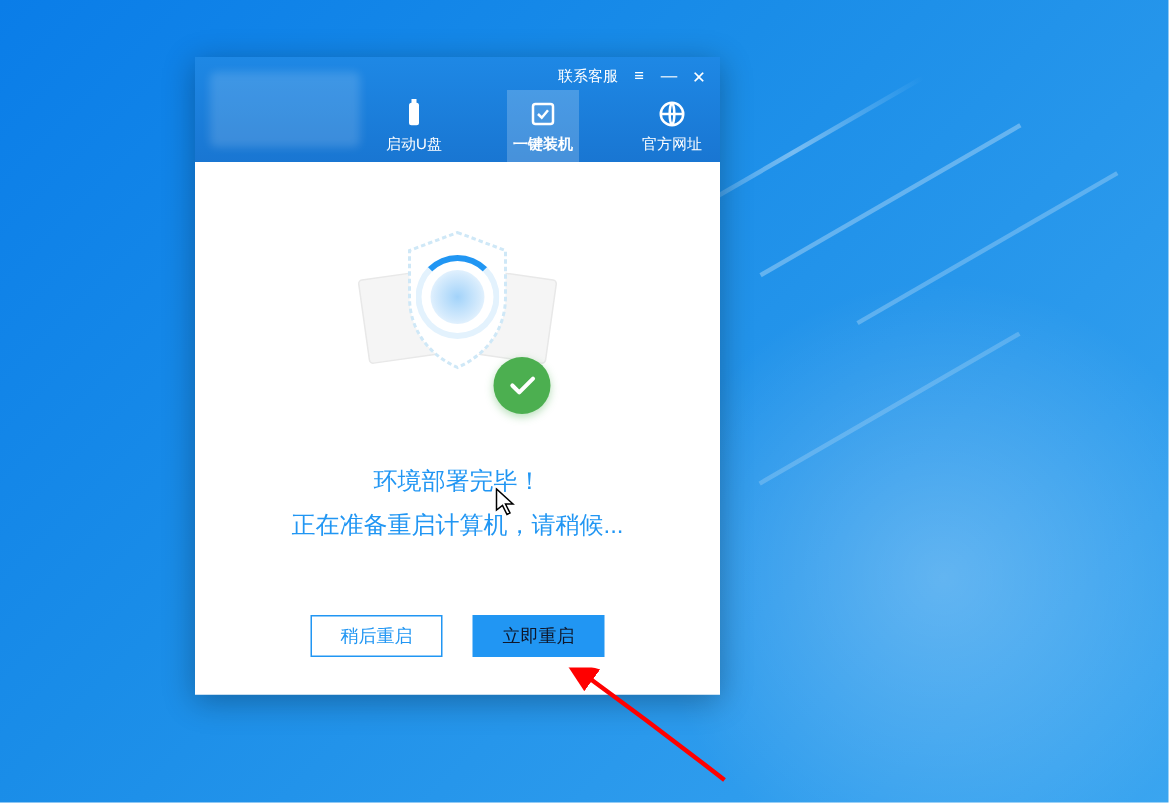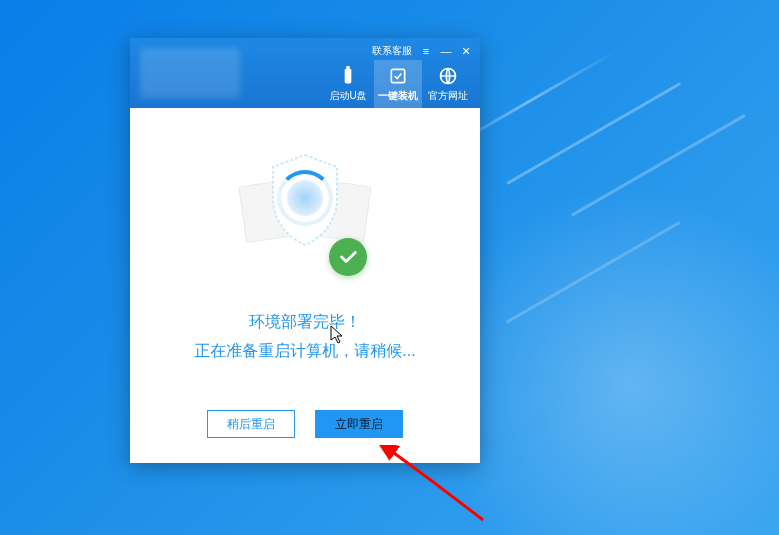--- a/index.html
+++ b/index.html
@@ -93,20 +93,21 @@
       width: 48px;
       height: 48px;
       display: flex;
       flex-direction: column;
       align-items: center;
       justify-content: center;
       color: #fff;
       font-size: 10px;
       cursor: pointer;
       gap: 3px;
+      margin-left: 36px;
     }
     .nav-tab.active {
       background: rgba(255,255,255,0.2);
       font-weight: bold;
     }
     .nav-icon {
       width: 20px;
       height: 20px;
       display: flex;
       align-items: center;

